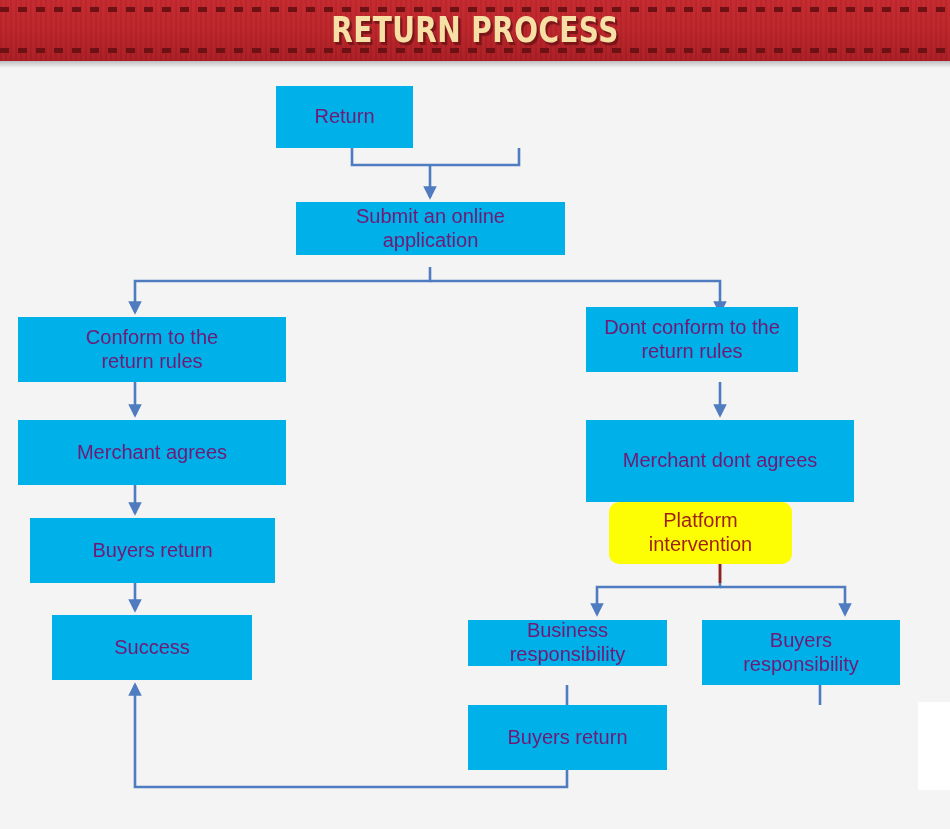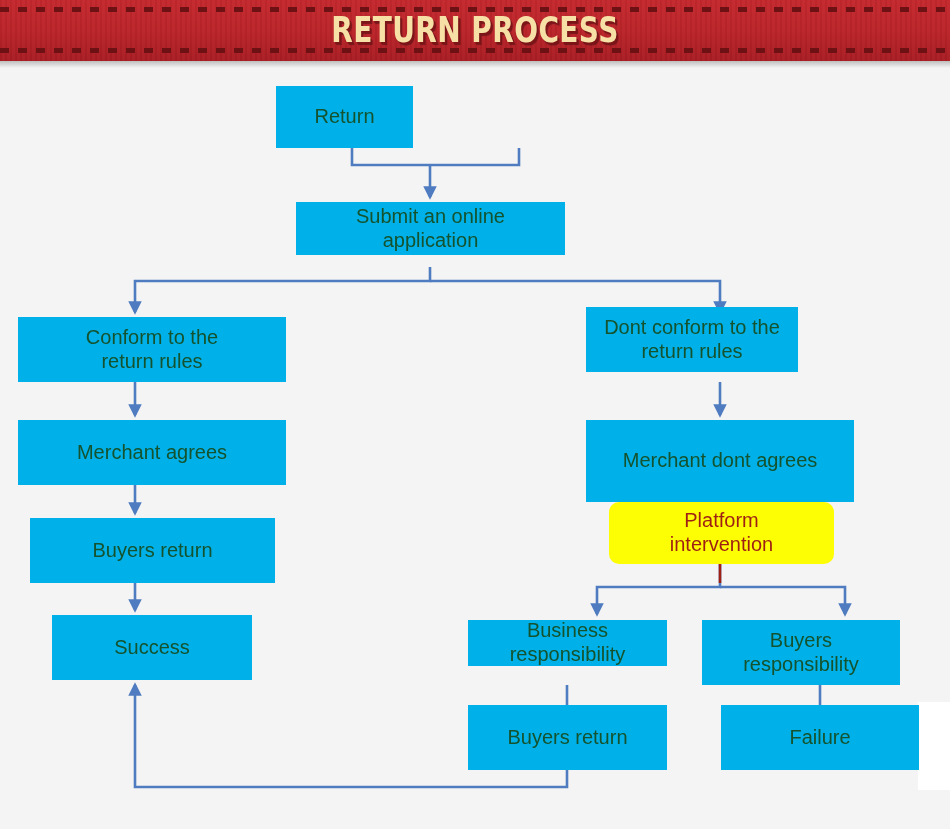--- a/index.html
+++ b/index.html
@@ -42,21 +42,21 @@
   }
 
   
   .canvas { position: absolute; left: 0; top: 61px; width: 950px; height: 768px; }
   .svg-layer { position: absolute; left: 0; top: 0; width: 950px; height: 768px; }
 
   
   .node {
     position: absolute;
     background: #00b0e8;
-    color: #14532d;
+    color: #701a75;
     display: flex; align-items: center; justify-content: center;
     text-align: center;
     font-size: 20px; line-height: 1.18;
     padding: 2px 6px;
     white-space: pre-line;
     z-index: 3;
   }
   .node.highlight {
     background: #fdfd03;
     color: #9e1f14;
@@ -130,29 +130,28 @@
 
     <div class="node" style="left:586px; top:246px; width:212px; height:65px;">Dont conform to the
 return rules</div>
 
     <div class="node" style="left:18px; top:359px; width:268px; height:65px;text-align:center;">Merchant agrees</div>
 
     <div class="node" style="left:586px; top:359px; width:268px; height:82px;">Merchant dont agrees</div>
 
     <div class="node" style="left:30px; top:457px; width:245px; height:65px;">Buyers return</div>
 
-    <div class="node highlight" style="left:609px; top:441px; width:225px; height:62px;">Platform
+    <div class="node highlight" style="left:609px; top:441px; width:183px; height:62px;">Platform
 intervention</div>
 
     <div class="node" style="left:52px; top:554px; width:200px; height:65px;">Success</div>
 
     <div class="node" style="left:468px; top:559px; width:199px; height:46px;">Business
 responsibility</div>
 
     <div class="node" style="left:702px; top:559px; width:198px; height:65px;">Buyers
 responsibility</div>
 
     <div class="node" style="left:468px; top:644px; width:199px; height:65px;">Buyers return</div>
 
-    <div class="node" style="left:721px; top:644px; width:198px; height:65px;">Failure</div>
 
   </div>
 </div>
 
 </body></html>

